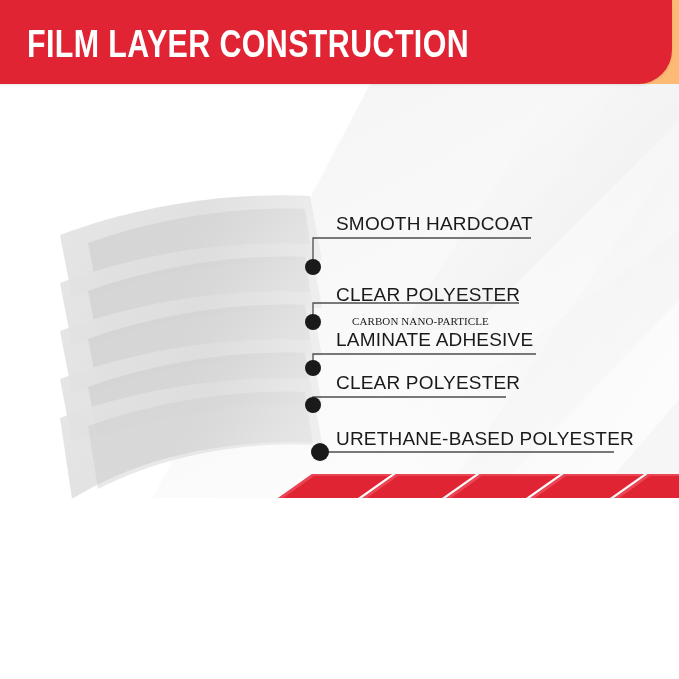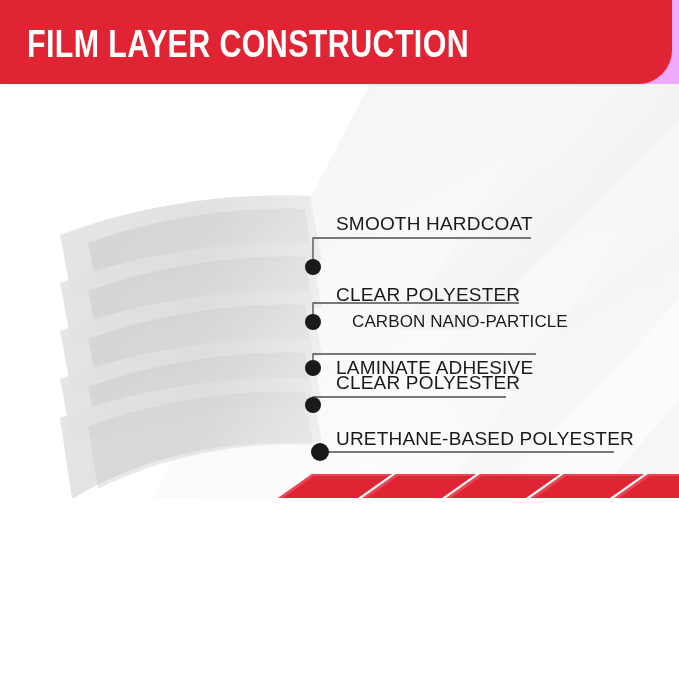--- a/index.html
+++ b/index.html
@@ -9,21 +9,21 @@
     background: #ffffff;
   }
   body {
     font-family: "Liberation Sans", sans-serif;
   }
   #stage {
     position: relative;
     width: 679px;
     height: 498px;
     overflow: hidden;
-    background: #f0abfc;
+    background: #fdba74;
   }
 
   
   #bg-swoosh {
     position: absolute;
     left: 0; top: 0;
     width: 679px; height: 679px;
     z-index: 0;
     pointer-events: none;
   }
@@ -82,22 +82,22 @@
     font-family: "Liberation Sans", sans-serif;
     font-size: 19px;
     font-weight: normal;
     letter-spacing: 0.2px;
     white-space: nowrap;
     line-height: 22px;
   }
   .callout-sublabel {
     position: absolute;
     color: #1a1a1a;
-    font-family: Liberation Sans, sans-serif;
-    font-size: 17px;
+    font-family: Liberation Serif, serif;
+    font-size: 11px;
     font-weight: normal;
     letter-spacing: 0.1px;
     white-space: nowrap;
     line-height: 13px;
   }
   #callout-lines {
     position: absolute;
     left: 0; top: 0;
     width: 679px; height: 679px;
     pointer-events: none;
@@ -215,21 +215,21 @@
     <div class="callout">
       <div class="callout-label" style="left:336px; top:213px;">SMOOTH HARDCOAT</div>
     </div>
 
     <div class="callout">
       <div class="callout-label" style="left:336px; top:284px;">CLEAR POLYESTER</div>
     </div>
 
     <div class="callout">
       <div class="callout-sublabel" style="left:352px; top:315px;">CARBON NANO-PARTICLE</div>
-      <div class="callout-label" style="left:336px; top:329px;margin-top:28px;">LAMINATE ADHESIVE</div>
+      <div class="callout-label" style="left:336px; top:329px;">LAMINATE ADHESIVE</div>
     </div>
 
     <div class="callout">
       <div class="callout-label" style="left:336px; top:372px;">CLEAR POLYESTER</div>
     </div>
 
     <div class="callout">
       <div class="callout-label" style="left:336px; top:428px;">URETHANE-BASED POLYESTER</div>
     </div>
   </div>

